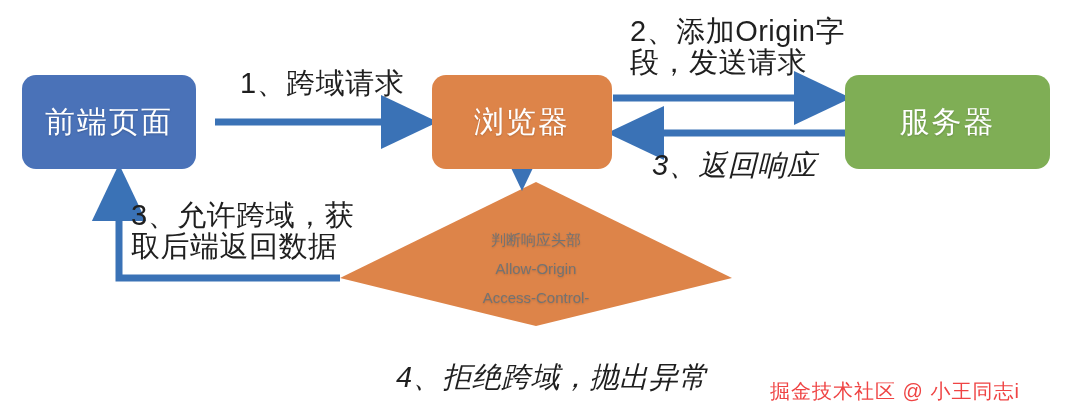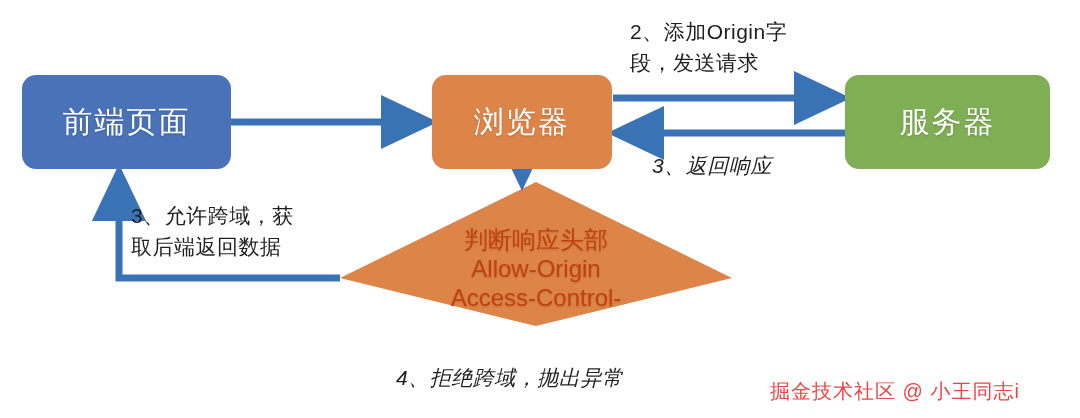--- a/index.html
+++ b/index.html
@@ -30,44 +30,44 @@
     align-items: center;
     justify-content: center;
     border-radius: 14px;
     color: #ffffff;
     font-size: 30px;
     letter-spacing: 2px;
     text-shadow: 0 1px 2px rgba(0,0,0,0.18);
     box-sizing: border-box;
   }
   #node-frontend {
-    left: 22px;  top: 75px;  width: 209px; height: 94px;
+    left: 22px;  top: 75px;  width: 174px; height: 94px;
   }
   #node-browser {
     left: 432px; top: 75px;  width: 180px; height: 94px;
   }
   #node-server {
     left: 845px; top: 75px;  width: 205px; height: 94px;
   }
   .diamond-label {
     position: absolute;
     left: 388px;
     top: 225px;
     width: 296px;
     text-align: center;
-    color: #c2410c;
-    font-size: 24px;
+    color: #737373;
+    font-size: 15px;
     line-height: 29px;
     text-shadow: 0 1px 2px rgba(0,0,0,0.15);
     pointer-events: none;
   }
   .edge-label {
     position: absolute;
     color: #1f1f1f;
-    font-size: 21px;
+    font-size: 29px;
     line-height: 31px;
     white-space: pre-line;
     letter-spacing: 0.5px;
   }
   #label-1 { left: 240px; top: 68px; }
   #label-2 { left: 630px; top: 16px; }
   #label-3 { left: 652px; top: 150px; font-style: italic; }
   #label-4-allow { left: 131px; top: 200px; }
   #label-4-deny  { left: 396px; top: 362px; font-style: italic; }
   #watermark {
@@ -110,20 +110,21 @@
   <div class="node-box" id="node-server" style="background:#7FAE55">服务器</div>
 
   <div class="node-box" id="node-browser" style="background:#DD8449">浏览器</div>
 
   <div class="diamond-label">
     <div>判断响应头部</div>
     <div>Allow-Origin</div>
     <div>Access-Control-</div>
   </div>
 
+  <div class="edge-label" id="label-1">1、跨域请求</div>
 
   <div class="edge-label" id="label-2">2、添加Origin字
 段，发送请求</div>
 
   <div class="edge-label" id="label-3">3、返回响应</div>
 
   <div class="edge-label" id="label-4-allow">3、允许跨域，获
 取后端返回数据</div>
 
   <div class="edge-label" id="label-4-deny">4、拒绝跨域，抛出异常</div>

